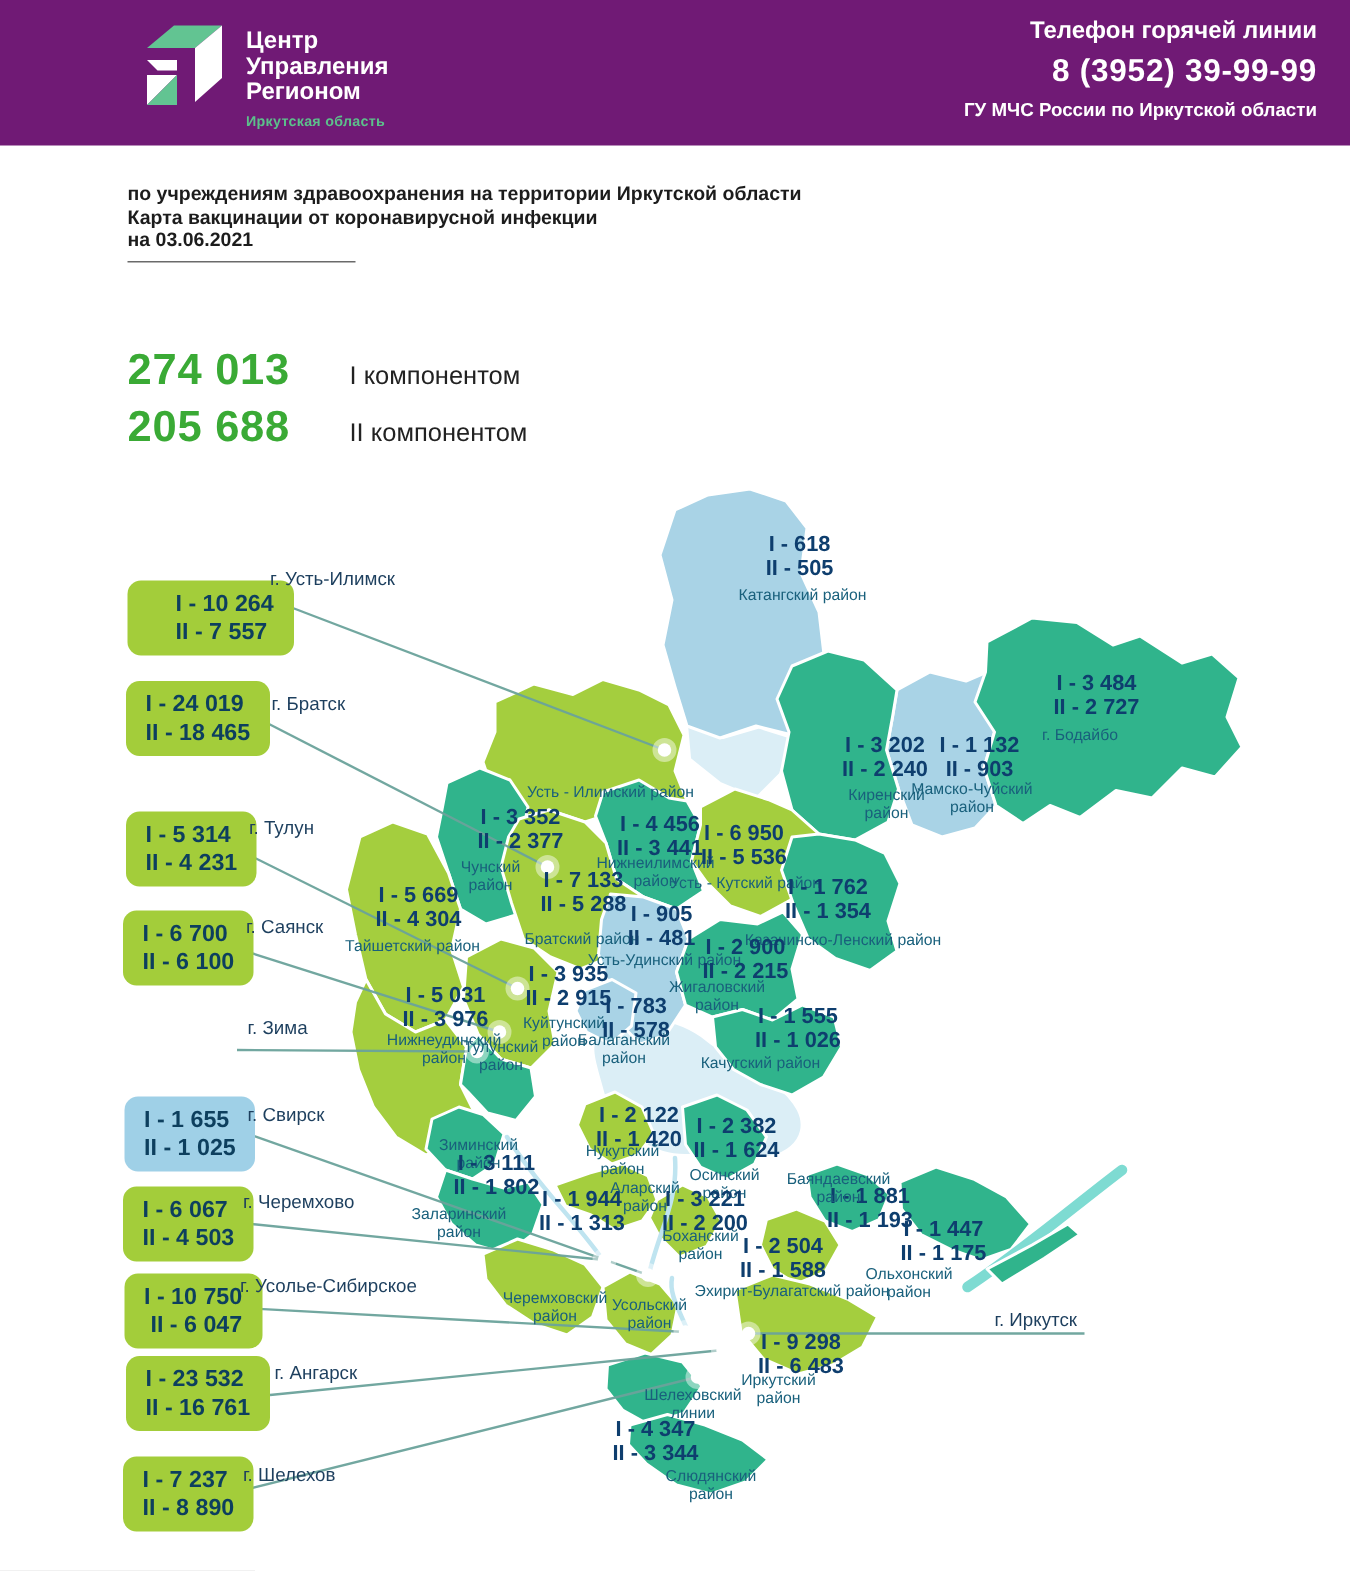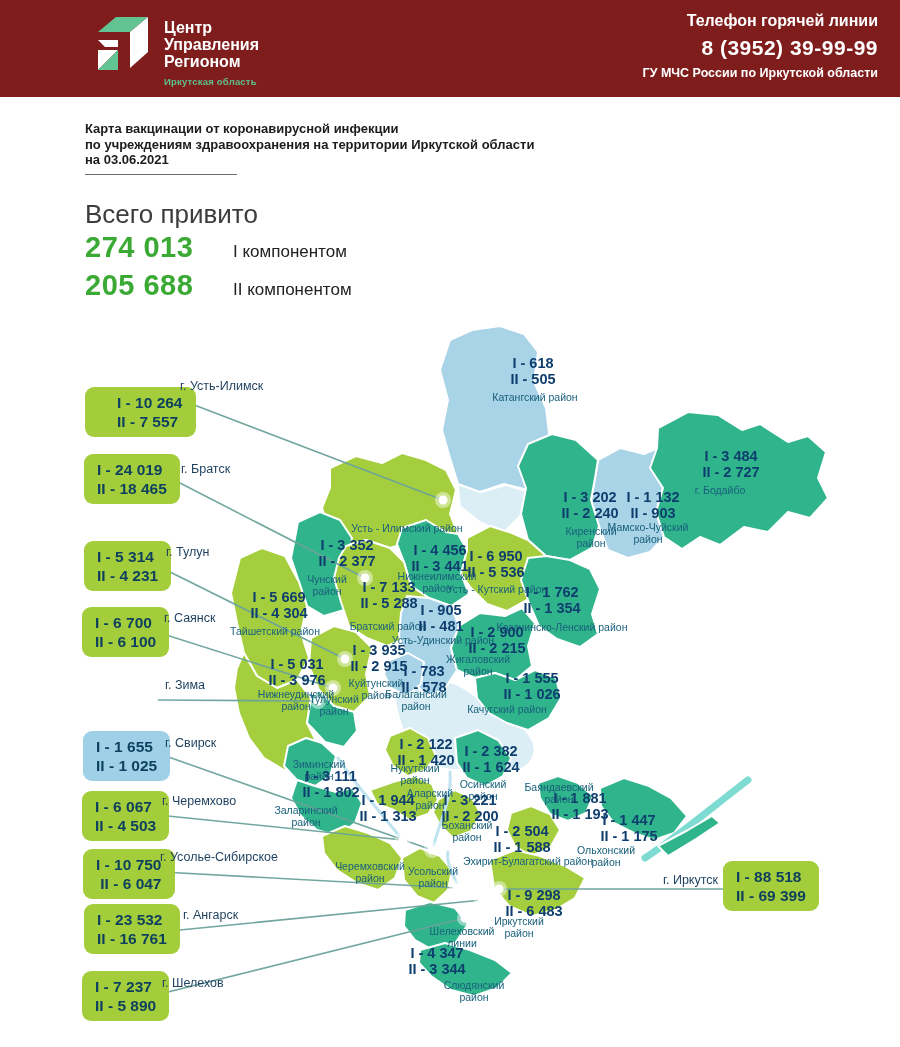--- a/index.html
+++ b/index.html
@@ -1,19 +1,19 @@
 <!DOCTYPE html>
 <html><head>
 <meta charset="utf-8">
 <style>
   html,body{margin:0;padding:0;background:#e8e8e8;}
   .page{position:relative;width:900px;height:1047px;background:#ffffff;
         font-family:"Liberation Sans","DejaVu Sans",sans-serif;overflow:hidden;margin:0 auto;}
   
-  .header{position:absolute;left:0;top:0;width:900px;height:97px;background:#7f1d1d;}
+  .header{position:absolute;left:0;top:0;width:900px;height:97px;background:#701a75;}
   .logo{position:absolute;left:90px;top:14px;display:flex;gap:16px;}
   .logo-icon{width:58px;height:60px;}
   .logo-text{color:#ffffff;font-weight:bold;font-size:16px;line-height:17px;padding-top:5px;}
   .logo-sub{color:#5cc08b;font-size:9.5px;font-weight:bold;margin-top:6px;letter-spacing:.2px;}
   .hotline{position:absolute;right:22px;top:12px;text-align:right;color:#ffffff;}
   .hotline-title{font-size:16px;font-weight:bold;}
   .hotline-number{font-size:21px;font-weight:bold;margin-top:6px;letter-spacing:.5px;}
   .hotline-org{font-size:12.5px;font-weight:bold;margin-top:6px;}
   
   .title-block{position:absolute;left:85px;top:121px;color:#1c1c1c;font-size:13px;font-weight:bold;line-height:15.5px;}
@@ -67,27 +67,26 @@
       </div>
     </div>
     <div class="hotline">
       <div class="hotline-title">Телефон горячей линии</div>
       <div class="hotline-number">8 (3952) 39-99-99</div>
       <div class="hotline-org">ГУ МЧС России по Иркутской области</div>
     </div>
   </div>
 
   <div class="title-block">
+    <div>по учреждениям здравоохранения на территории Иркутской области</div>
     <div>Карта вакцинации от коронавирусной инфекции</div>
-    <div>по учреждениям здравоохранения на территории Иркутской области</div>
     <div>на 03.06.2021</div>
     <div class="title-underline"></div>
   </div>
 
-  <div class="totals-heading">Всего привито</div>
   <div class="total-row" style="top:231px;">
     <div class="total-value">274 013</div>
     <div class="total-label">I компонентом</div>
   </div>
   <div class="total-row" style="top:269px;">
     <div class="total-value">205 688</div>
     <div class="total-label">II компонентом</div>
   </div>
 
   <svg class="map" viewBox="0 0 900 1047">
@@ -345,23 +344,19 @@
         <div>II - 6 047</div>
       </div>
       <div class="clabel" style="left: 160px; top: 850px;">г. Усолье-Сибирское</div>
       <div class="cbox" style="left: 84px; top: 904px;">
         <div>I - 23 532</div>
         <div>II - 16 761</div>
       </div>
       <div class="clabel" style="left: 183px; top: 908px;">г. Ангарск</div>
       <div class="cbox" style="left: 82px; top: 971px;">
         <div>I - 7 237</div>
-        <div>II - 5 890</div>
+        <div>II - 8 890</div>
       </div>
       <div class="clabel" style="left: 162px; top: 976px;">г. Шелехов</div>
-      <div class="cbox" style="left: 723px; top: 861px;">
-        <div>I - 88 518</div>
-        <div>II - 69 399</div>
-      </div>
       <div class="clabel right" style="left: 718px; top: 873px;">г. Иркутск</div>
     </div>
 
 </div>
 
 </body></html>

